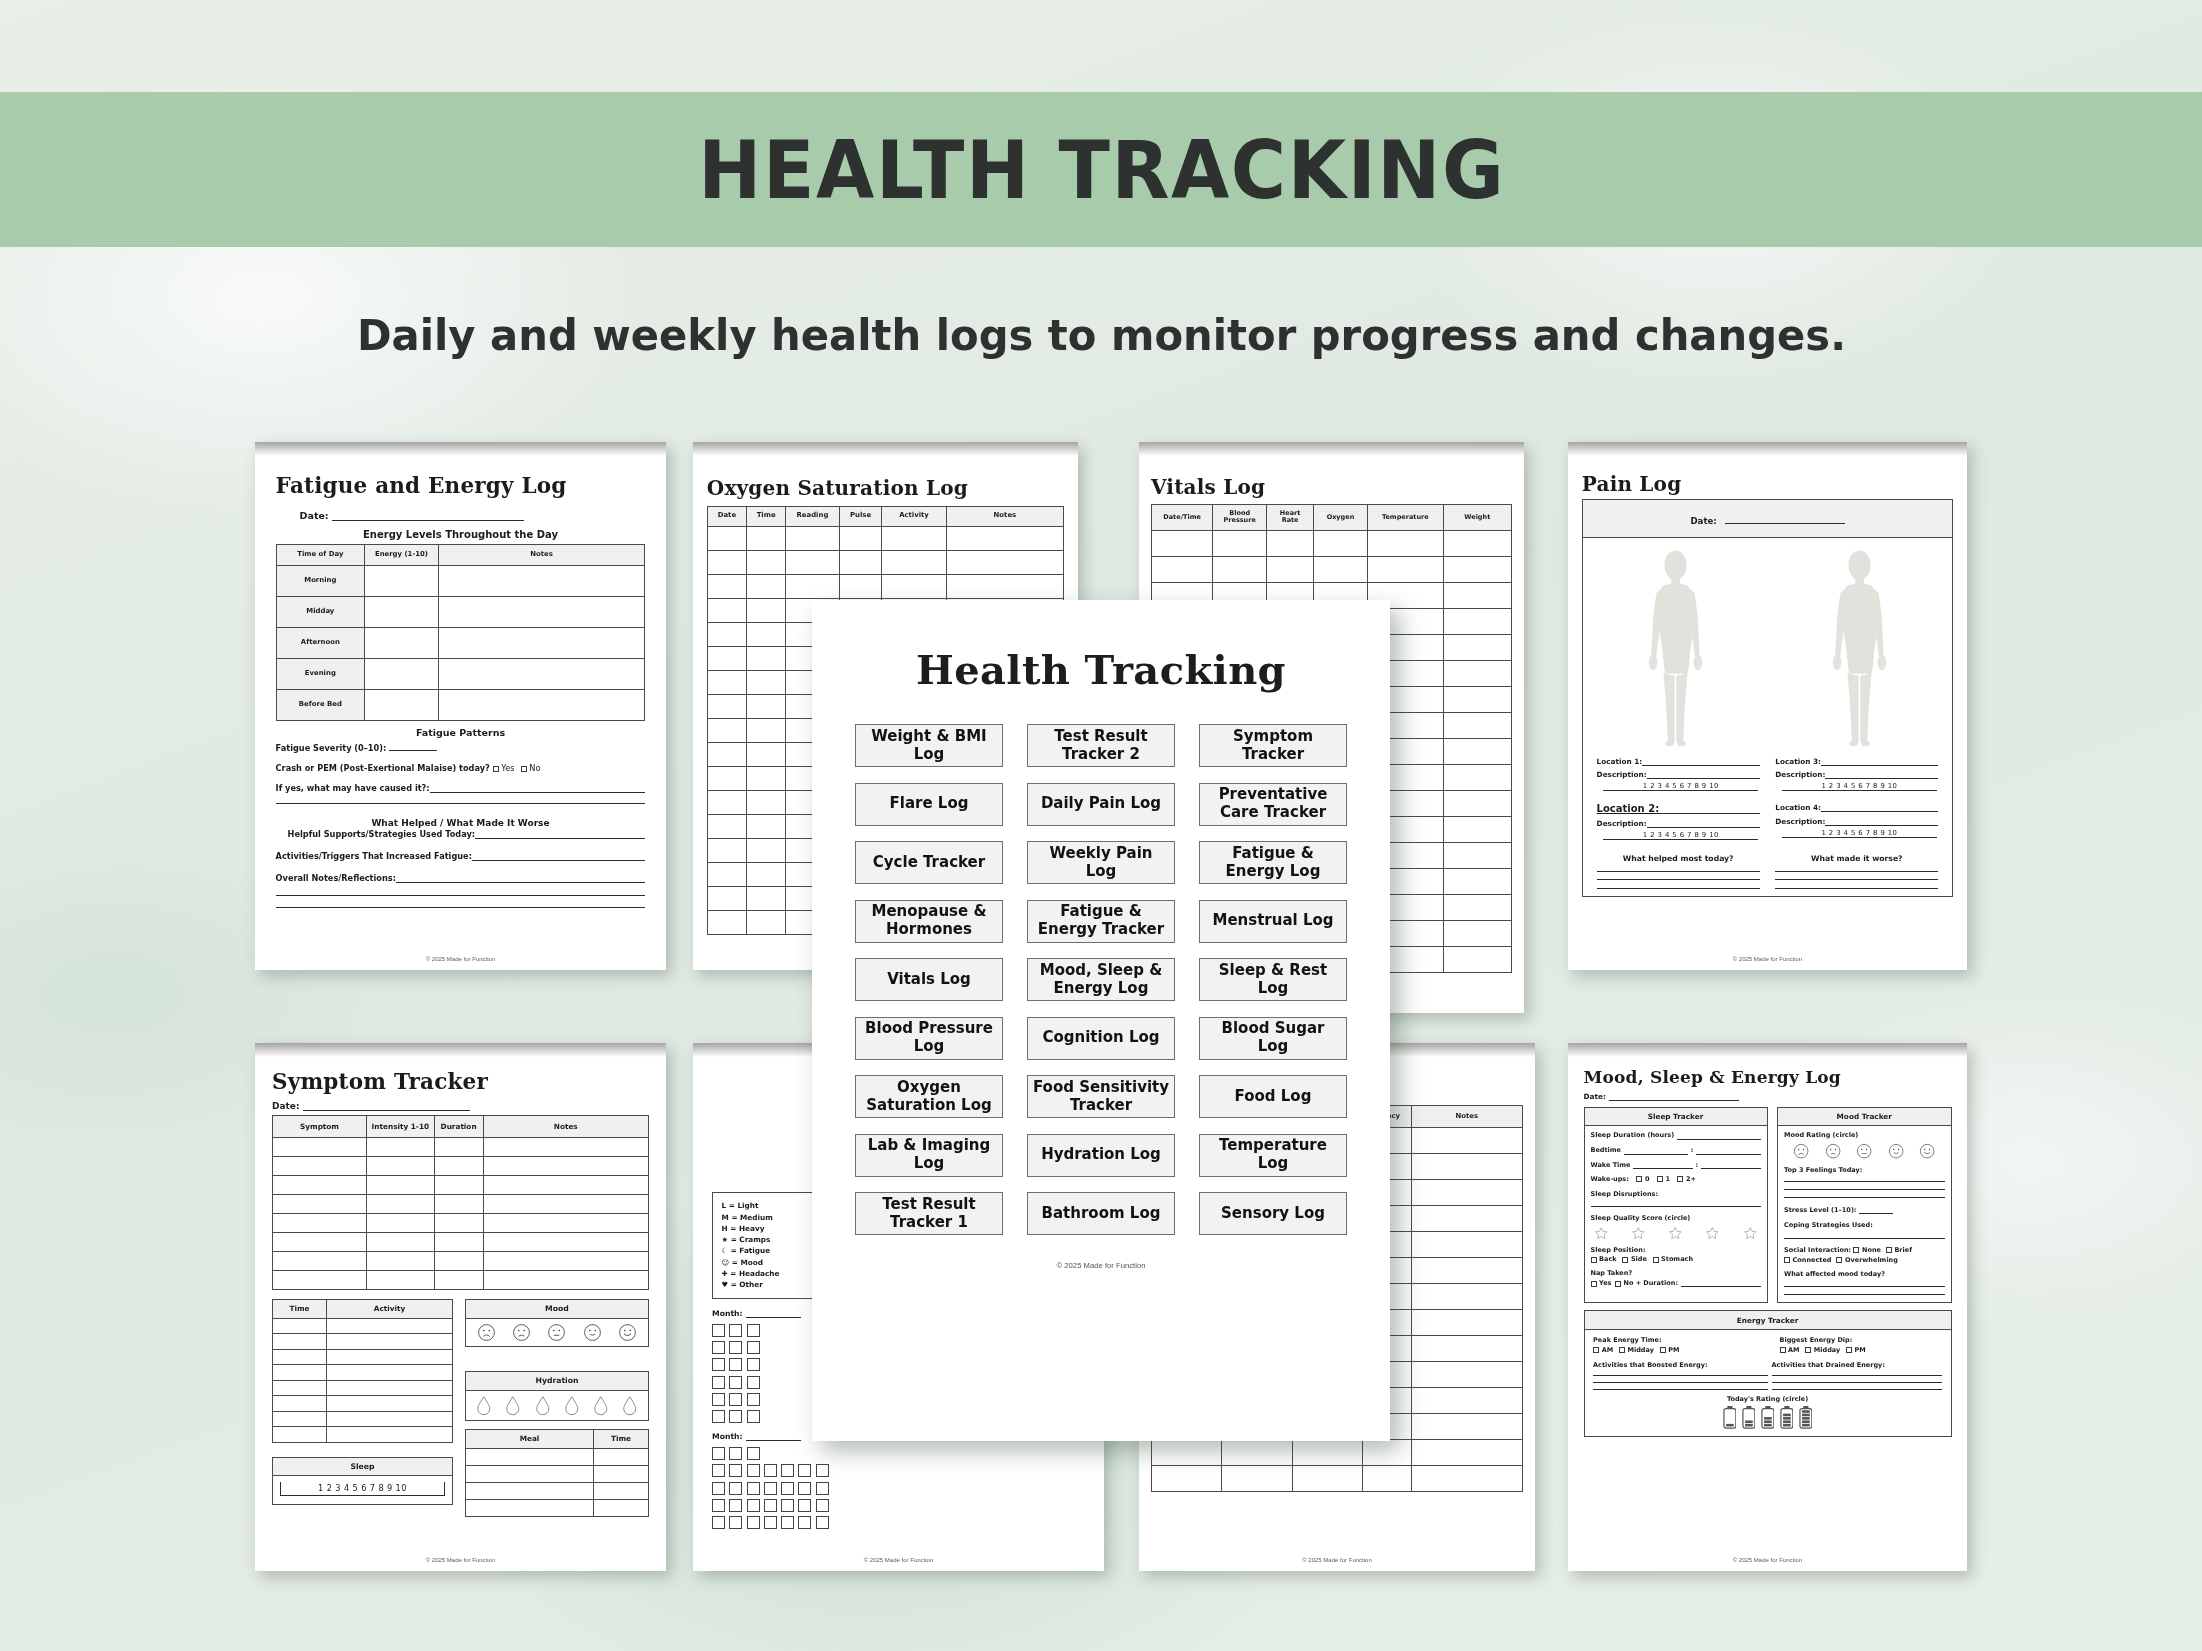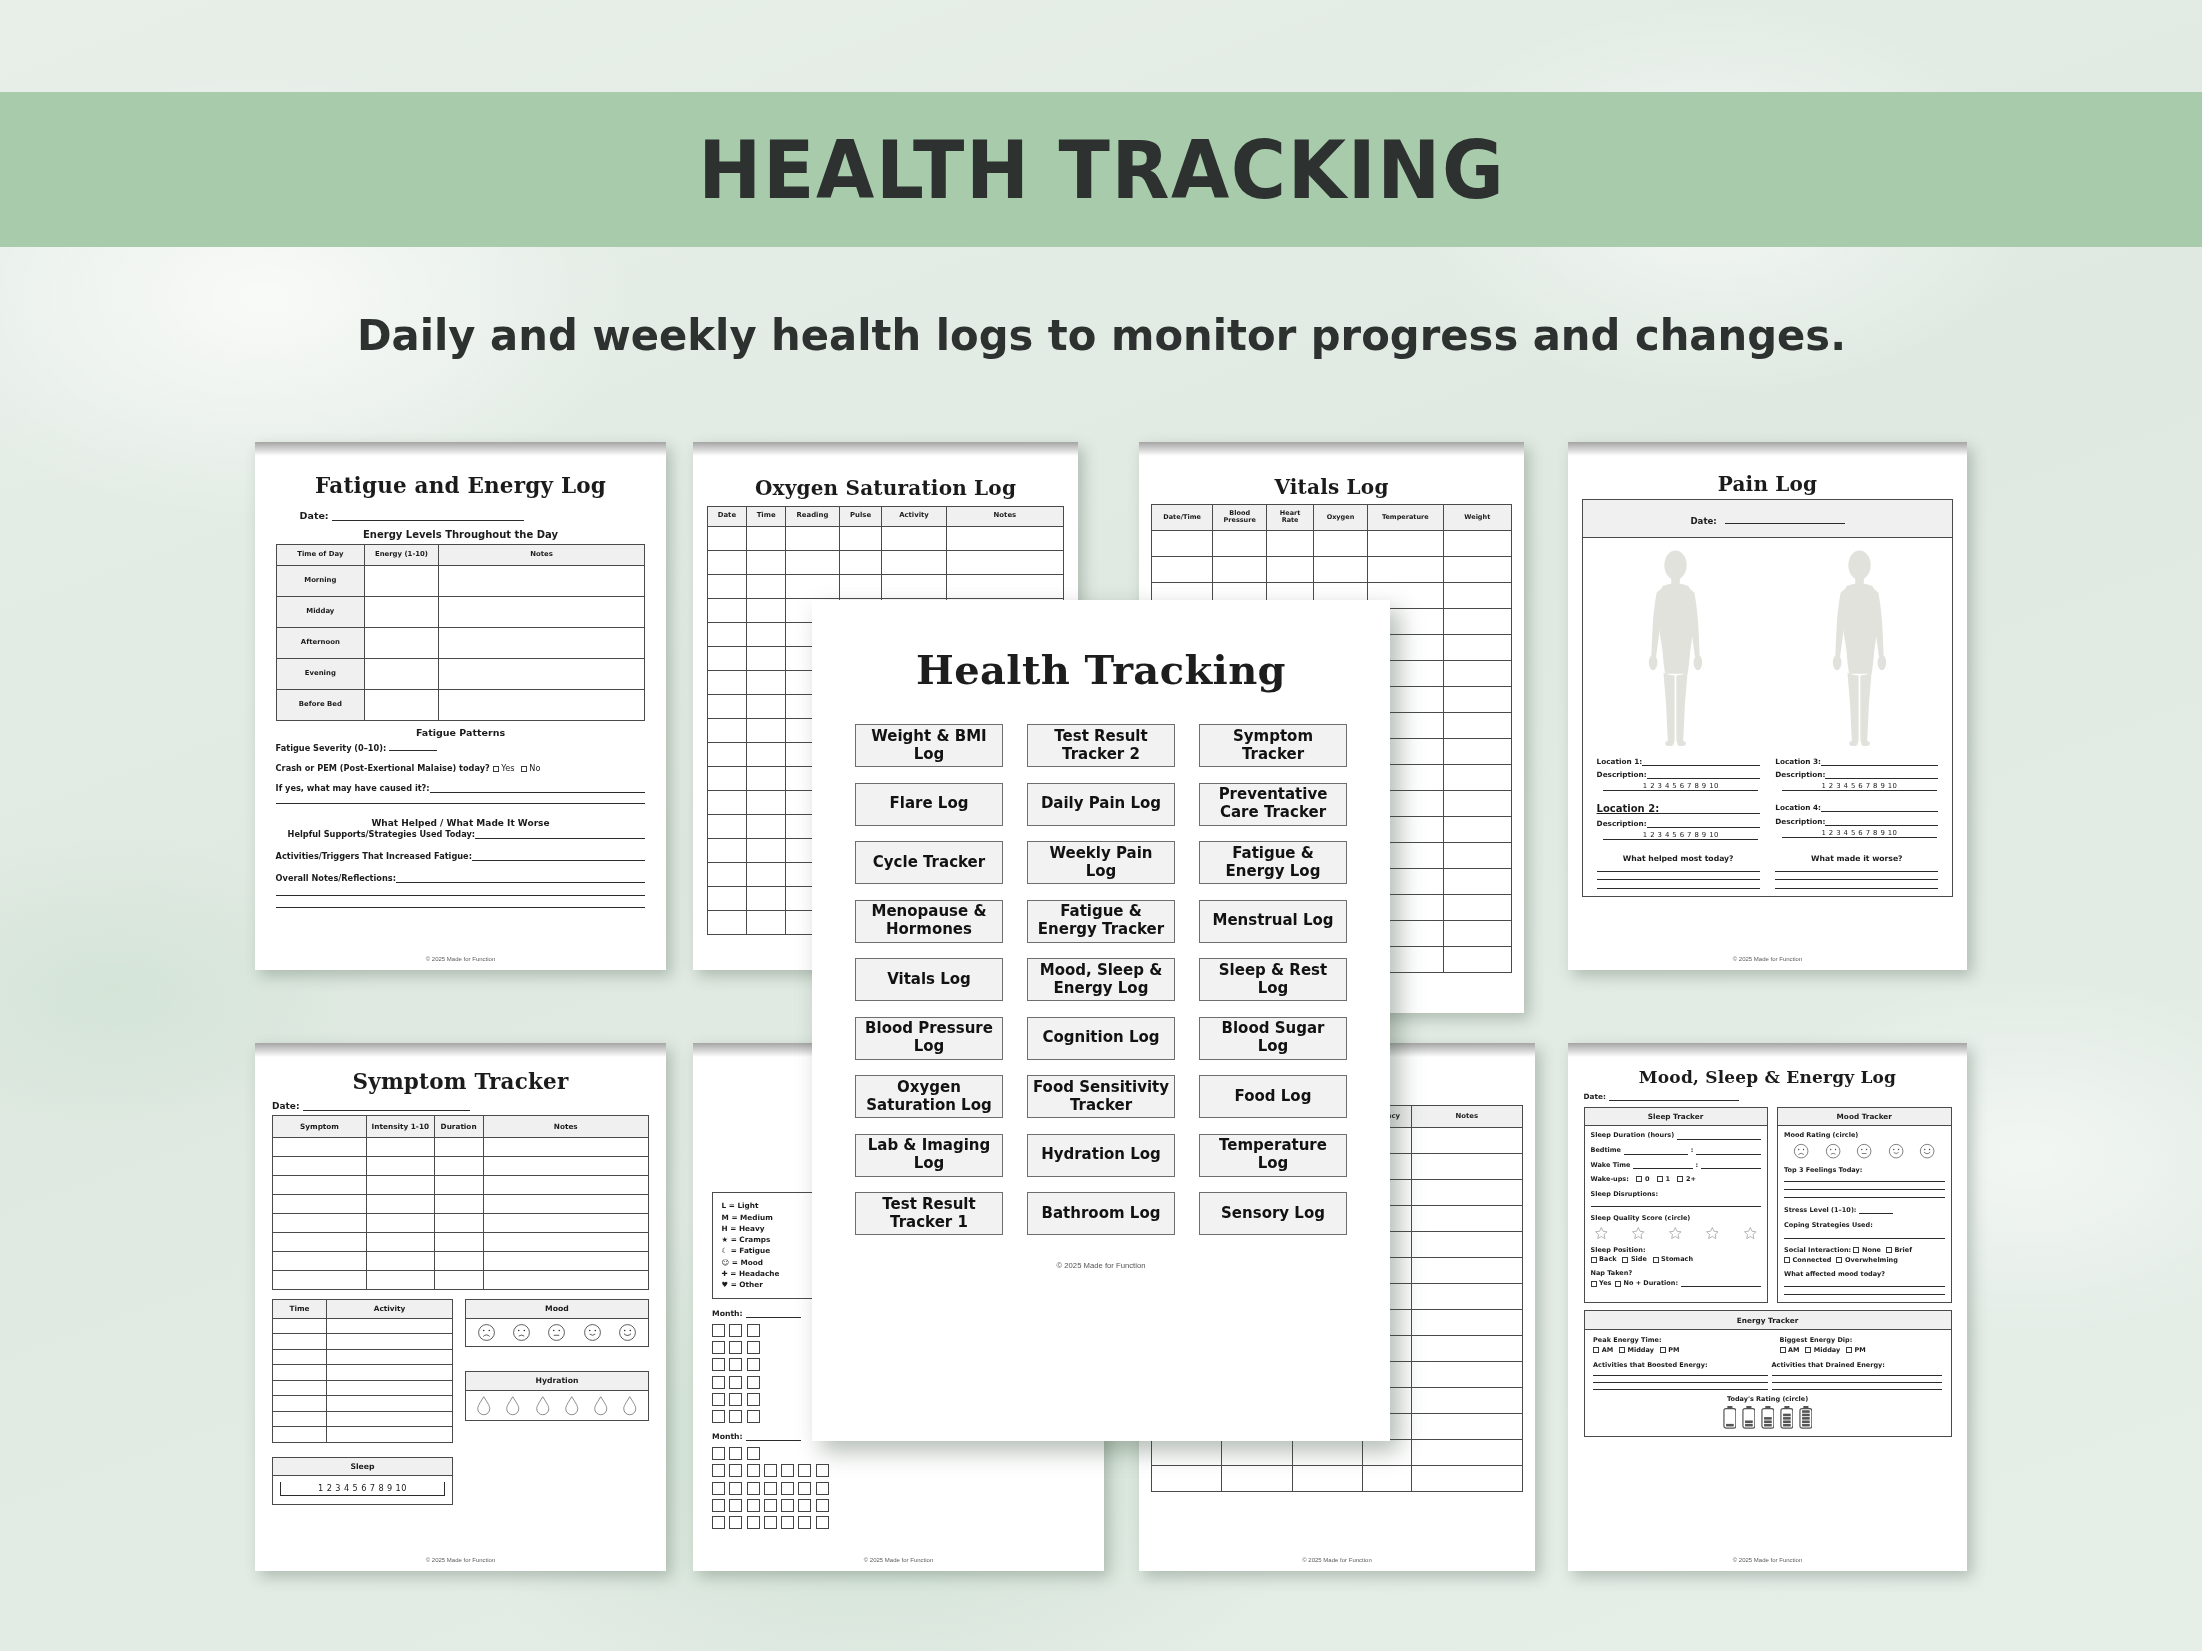--- a/index.html
+++ b/index.html
@@ -47,21 +47,21 @@
     font-family: "DejaVu Sans", sans-serif;
     color: #1b1b1b;
   }
   .sheet::before {
     content:""; position:absolute; left:0; right:0; top:0; height:13.8px;
     background: linear-gradient(180deg, rgba(90,90,90,.55), rgba(90,90,90,0));
   }
   .sheet-inner { position: absolute; inset: 0; padding: 22.4px 20.6px 8.6px; }
   .ptitle {
     font-family: "DejaVu Serif", serif; font-weight: 700;
-    text-align: center; letter-spacing: 0.2px;
+    letter-spacing: 0.2px;
   }
   .copy {
     position:absolute; left:0; right:0; bottom:7.7px; text-align:center;
     font-size:6px; color:#5c5c5c; font-family:"Liberation Sans",sans-serif;
   }
   .dateline { font-weight:700; display:flex; align-items:flex-end; gap:3.4px; }
   .rule { border-bottom:0.9px solid #2b2b2b; flex:1; }
   .rule-fixed { border-bottom:0.9px solid #2b2b2b; display:inline-block; }
 
   table.grid { border-collapse: collapse; width:100%; table-layout: fixed; }
@@ -774,20 +774,44 @@
                 <path d="M9 2 C4 10 2 13 2 16 a7 7 0 0 0 14 0 c0 -3 -2 -6 -7 -14z" fill="none" stroke="#777" stroke-width="1"></path>
               </svg>
             <svg width="15.5" height="20.6" viewBox="0 0 18 24">
                 <path d="M9 2 C4 10 2 13 2 16 a7 7 0 0 0 14 0 c0 -3 -2 -6 -7 -14z" fill="none" stroke="#777" stroke-width="1"></path>
               </svg>
             <svg width="15.5" height="20.6" viewBox="0 0 18 24">
                 <path d="M9 2 C4 10 2 13 2 16 a7 7 0 0 0 14 0 c0 -3 -2 -6 -7 -14z" fill="none" stroke="#777" stroke-width="1"></path>
               </svg>
           </div>
         </div>
+        <table class="grid" style="margin-top:7.7px; font-size:7.3px;">
+          <tbody>
+              <tr>
+            <th style="height:19px;">Meal</th>
+            <th style="width:30%;">Time</th>
+          </tr>
+          <tr>
+                <td style="height:17px;"></td>
+                <td></td>
+              </tr>
+          <tr>
+                <td style="height:17px;"></td>
+                <td></td>
+              </tr>
+          <tr>
+                <td style="height:17px;"></td>
+                <td></td>
+              </tr>
+          <tr>
+                <td style="height:17px;"></td>
+                <td></td>
+              </tr>
+        </tbody>
+          </table>
       </div>
     </div>
   </div>
   <div class="copy">© 2025 Made for Function</div>
 </div>
 
 <div class="sheet" style="left:693px; top:1043px; width:411px; height:528px;">
   <div class="sheet-inner" style="padding:22.4px 19px 8.6px;">
     <div style="height:127px;"></div>
     <div class="boxed" style="width:114px; padding:6.9px 8.6px; font-size:7.3px; line-height:1.55; font-weight:700;">

